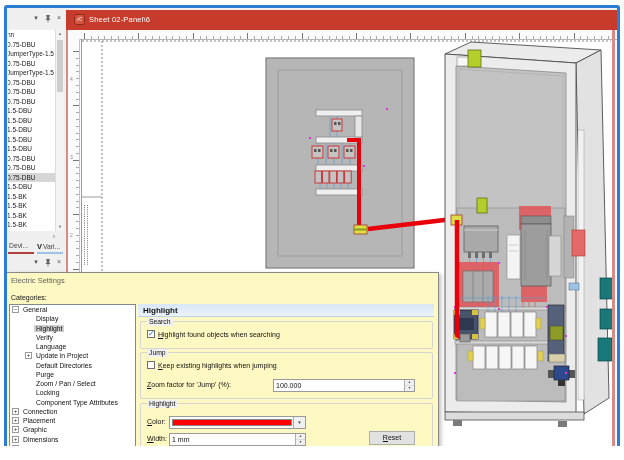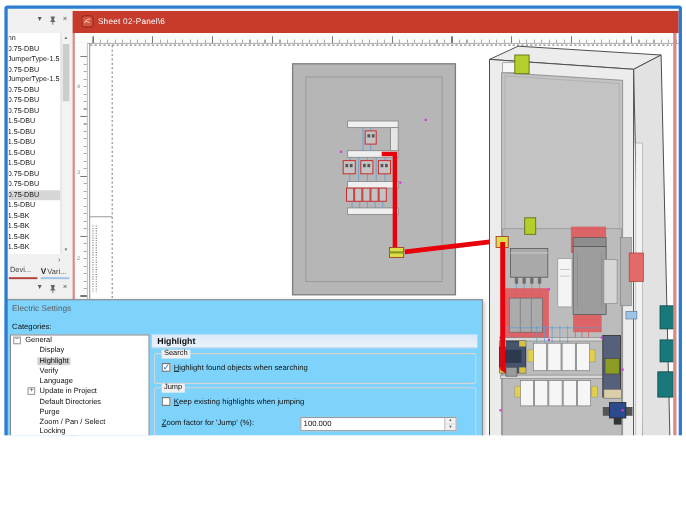--- a/index.html
+++ b/index.html
@@ -1,16 +1,16 @@
 <!DOCTYPE html>
 <html><head>
 <meta charset="utf-8">
 <style>
   html,body{margin:0;padding:0;background:#fff;}
-  #shot{position:relative;width:624px;height:396px;background:#fff;overflow:hidden;
+  #shot{position:relative;width:624px;height:446px;background:#fff;overflow:hidden;
         font-family:"Liberation Sans",sans-serif;-webkit-font-smoothing:antialiased;}
   .abs{position:absolute;}
   
   .blue-frame{left:4px;top:5px;width:610px;height:446px;border:3px solid #2b7cd3;border-radius:3px;z-index:60;pointer-events:none;}
   .app-bg{left:7px;top:8px;width:610px;height:446px;background:#f0f0f0;}
 
   
   .draw-win{left:66px;top:10px;width:551px;height:442px;background:#fff;z-index:5;}
   .tabbar{left:0;top:0;width:551px;height:20px;background:#c63b2c;}
   .tab-title{position:absolute;left:23px;top:5px;color:#fff;font-size:7.5px;letter-spacing:.2px;white-space:nowrap;}
@@ -41,21 +41,21 @@
   .sarrow{position:absolute;left:0;width:8px;height:8px;font-size:4px;line-height:8px;text-align:center;color:#666;}
   .sthumb{position:absolute;left:1px;top:10px;width:6px;height:52px;background:#cdcdcd;}
   .hsbtn{position:absolute;left:41px;top:225px;width:12px;height:9px;font-size:7px;line-height:8px;text-align:center;color:#666;}
   .ptabs{position:absolute;left:0;top:233px;width:57px;height:13px;font-size:6.8px;color:#444;}
   .ptab{position:absolute;top:1px;white-space:nowrap;}
   .tabline{position:absolute;top:11px;height:2px;}
   .vglyph{font-weight:bold;font-size:7.5px;color:#222;margin-right:1px;}
   .dock-low{left:7px;top:254px;width:57px;height:16px;background:#f0f0f0;z-index:6;}
 
   
-  .dialog{left:5px;top:272px;width:434px;height:184px;background:#7dd3fc;border:1px solid #8a8a8a;
+  .dialog{left:5px;top:272px;width:434px;height:184px;background:#fef9c3;border:1px solid #8a8a8a;
           box-shadow:2px 2px 4px rgba(0,0,0,.25);z-index:40;box-sizing:border-box;overflow:hidden;}
   .dlg-title{position:absolute;left:5px;top:3px;font-size:7.5px;color:#5f5f5f;}
   .cat-label{position:absolute;left:5px;top:21px;font-size:7px;color:#111;}
   .tree{position:absolute;left:3px;top:31px;width:125px;height:148px;background:#fff;border:1px solid #828790;overflow:hidden;}
   .trow{display:flex;align-items:center;height:9.25px;font-size:6.8px;color:#111;white-space:nowrap;cursor:default;}
   .trow .expbox{width:7px;height:7px;box-sizing:border-box;border:1px solid #9a9a9a;background:#fff;color:#333;
         font-size:6px;line-height:5px;text-align:center;margin:0 2px 0 0;flex:none;}
   .trow.lvl0{padding-left:2px;}
   .trow.lvl1{padding-left:15px;}
   .trow .spacer{width:9px;flex:none;}

